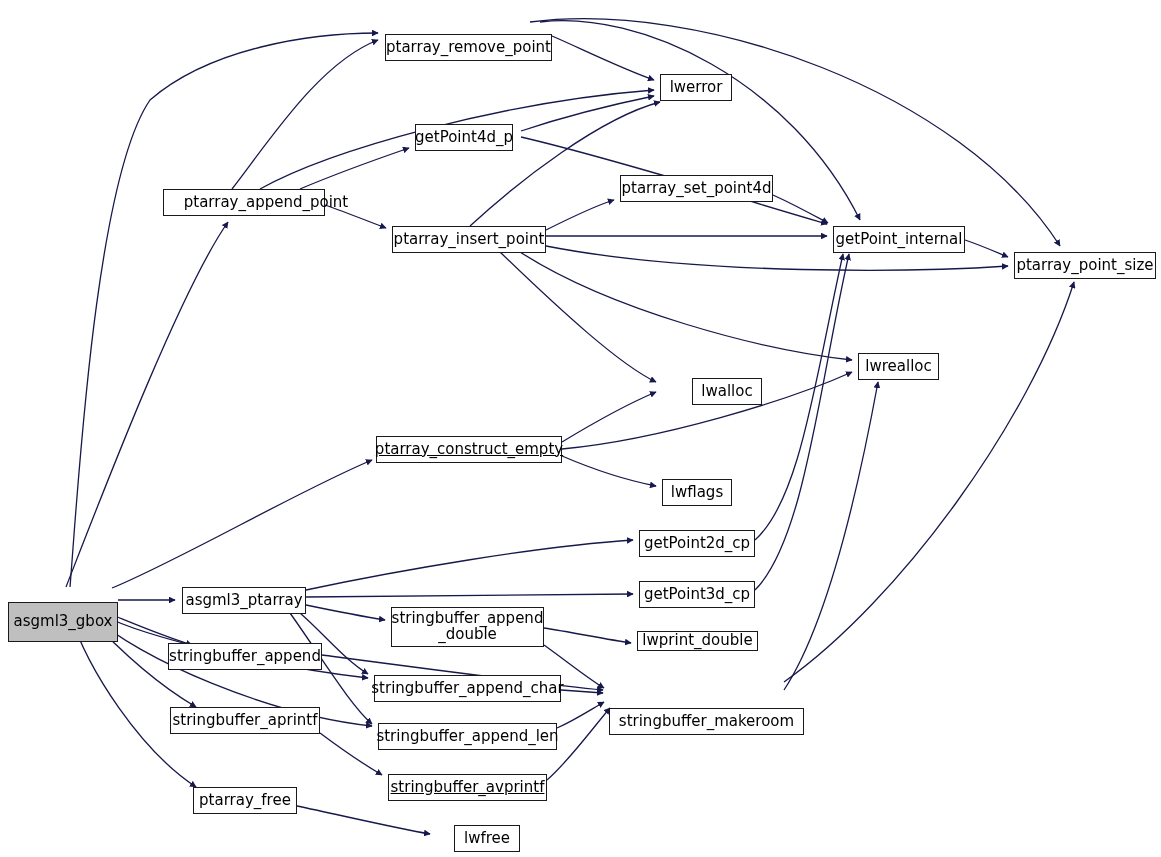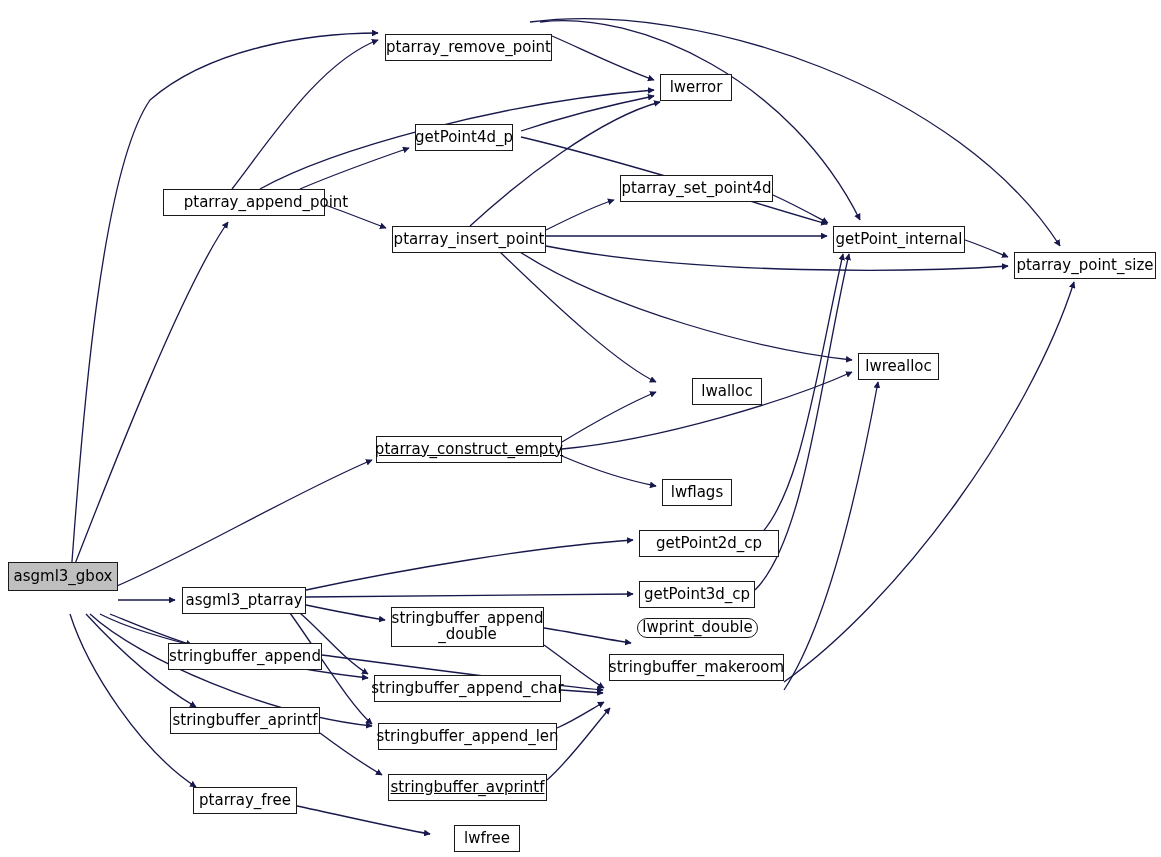--- a/index.html
+++ b/index.html
@@ -84,41 +84,41 @@
         <path d="M 320,733 C 340,748 365,765 382,775" marker-end="url(#arrow)" stroke="#17184b"></path>
         <path d="M 547,780 C 570,760 595,725 610,708" marker-end="url(#arrow)" stroke="#17184b"></path>
         <path d="M 297,806 C 340,815 395,828 430,834" marker-end="url(#arrow)" stroke="#17184b"></path>
         <path d="M 755,540 C 800,500 815,380 843,254" marker-end="url(#arrow)" stroke="#17184b"></path>
         <path d="M 755,590 C 805,540 820,380 849,254" marker-end="url(#arrow)" stroke="#17184b"></path>
         <path d="M 784,690 C 830,620 860,480 878,382" marker-end="url(#arrow)" stroke="#17184b"></path>
         <path d="M 784,682 C 900,600 1030,420 1074,282" marker-end="url(#arrow)" stroke="#17184b"></path>
       </g>
   </svg>
   <div id="node-layer">
-      <div class="node root" style="left: 8px; top: 562px; width: 110px; height: 29px;">asgml3_gbox</div>
+      <div class="node root" style="left: 8px; top: 602px; width: 110px; height: 40px;">asgml3_gbox</div>
       <div class="node" style="left: 182px; top: 587px; width: 124px; height: 27px;">asgml3_ptarray</div>
       <div class="node" style="left: 385px; top: 22px; width: 167px; height: 27px; margin-top: 12px;">ptarray_remove_point</div>
       <div class="node" style="left: 660px; top: 74px; width: 72px; height: 27px;">lwerror</div>
       <div class="node" style="left: 415px; top: 124px; width: 98px; height: 27px;">getPoint4d_p</div>
       <div class="node" style="left: 163px; top: 189px; width: 162px; height: 27px; padding-left: 44px;">ptarray_append_point</div>
       <div class="node" style="left: 620px; top: 175px; width: 153px; height: 27px;">ptarray_set_point4d</div>
       <div class="node" style="left: 392px; top: 226px; width: 154px; height: 27px;">ptarray_insert_point</div>
       <div class="node" style="left: 833px; top: 226px; width: 132px; height: 27px;">getPoint_internal</div>
       <div class="node" style="left: 1014px; top: 252px; width: 142px; height: 27px;">ptarray_point_size</div>
       <div class="node" style="left: 858px; top: 353px; width: 81px; height: 27px;">lwrealloc</div>
       <div class="node" style="left: 692px; top: 378px; width: 70px; height: 27px;">lwalloc</div>
       <div class="node" style="left: 376px; top: 436px; width: 186px; height: 27px; text-decoration: underline;">ptarray_construct_empty</div>
       <div class="node" style="left: 662px; top: 479px; width: 70px; height: 27px;">lwflags</div>
-      <div class="node" style="left: 639px; top: 530px; width: 140px; height: 27px;">getPoint2d_cp</div>
+      <div class="node" style="left: 639px; top: 530px; width: 116px; height: 27px;">getPoint2d_cp</div>
       <div class="node" style="left: 639px; top: 581px; width: 116px; height: 27px;">getPoint3d_cp</div>
       <div class="node" style="left: 391px; top: 607px; width: 153px; height: 40px;">stringbuffer_append
 _double</div>
-      <div class="node" style="left: 637px; top: 618px; width: 121px; height: 20px; border-radius: 11px;">lwprint_double</div>
+      <div class="node" style="left: 637px; top: 631px; width: 121px; height: 20px;">lwprint_double</div>
       <div class="node" style="left: 168px; top: 643px; width: 154px; height: 27px;">stringbuffer_append</div>
       <div class="node" style="left: 374px; top: 675px; width: 187px; height: 27px;">stringbuffer_append_char</div>
-      <div class="node" style="left: 609px; top: 654px; width: 175px; height: 27px;">stringbuffer_makeroom</div>
+      <div class="node" style="left: 609px; top: 708px; width: 195px; height: 27px;">stringbuffer_makeroom</div>
       <div class="node" style="left: 170px; top: 707px; width: 150px; height: 27px;">stringbuffer_aprintf</div>
       <div class="node" style="left: 378px; top: 723px; width: 179px; height: 27px;">stringbuffer_append_len</div>
       <div class="node" style="left: 388px; top: 774px; width: 159px; height: 27px; text-decoration: underline;">stringbuffer_avprintf</div>
       <div class="node" style="left: 193px; top: 787px; width: 104px; height: 27px;">ptarray_free</div>
       <div class="node" style="left: 436px; top: 825px; width: 66px; height: 27px; margin-left: 18px;">lwfree</div>
     </div>
 </div>
 
 </body></html>

